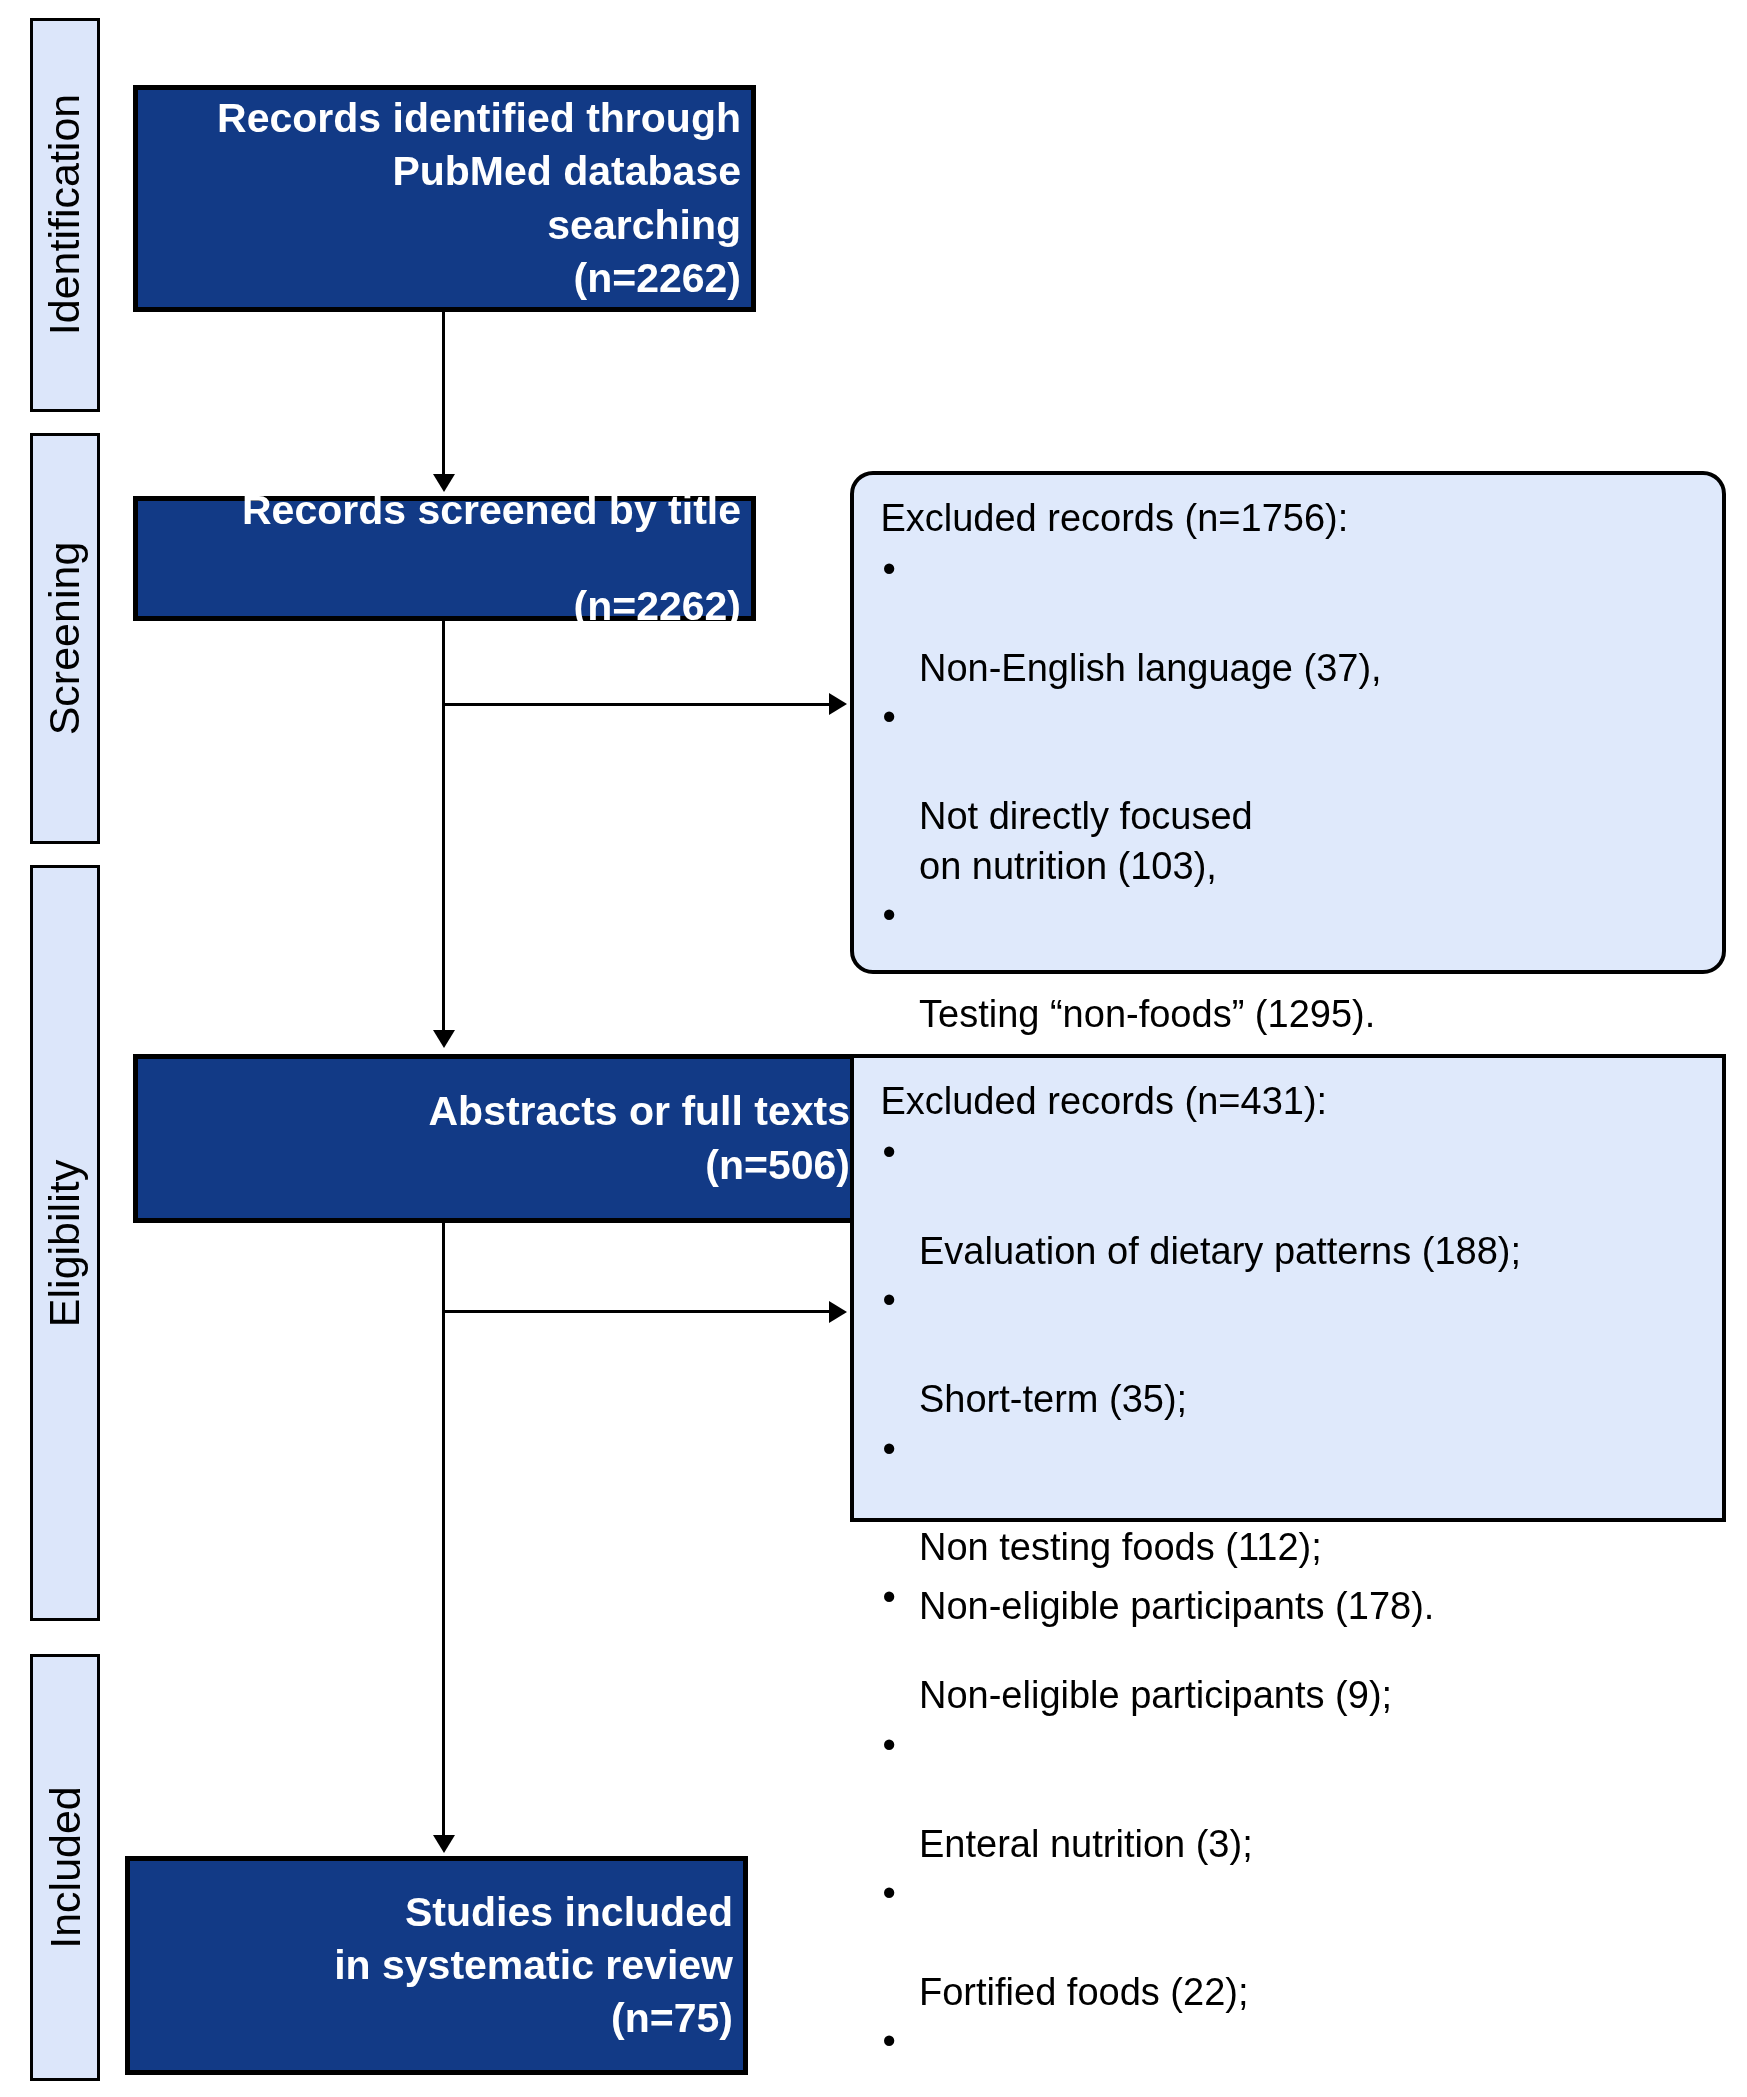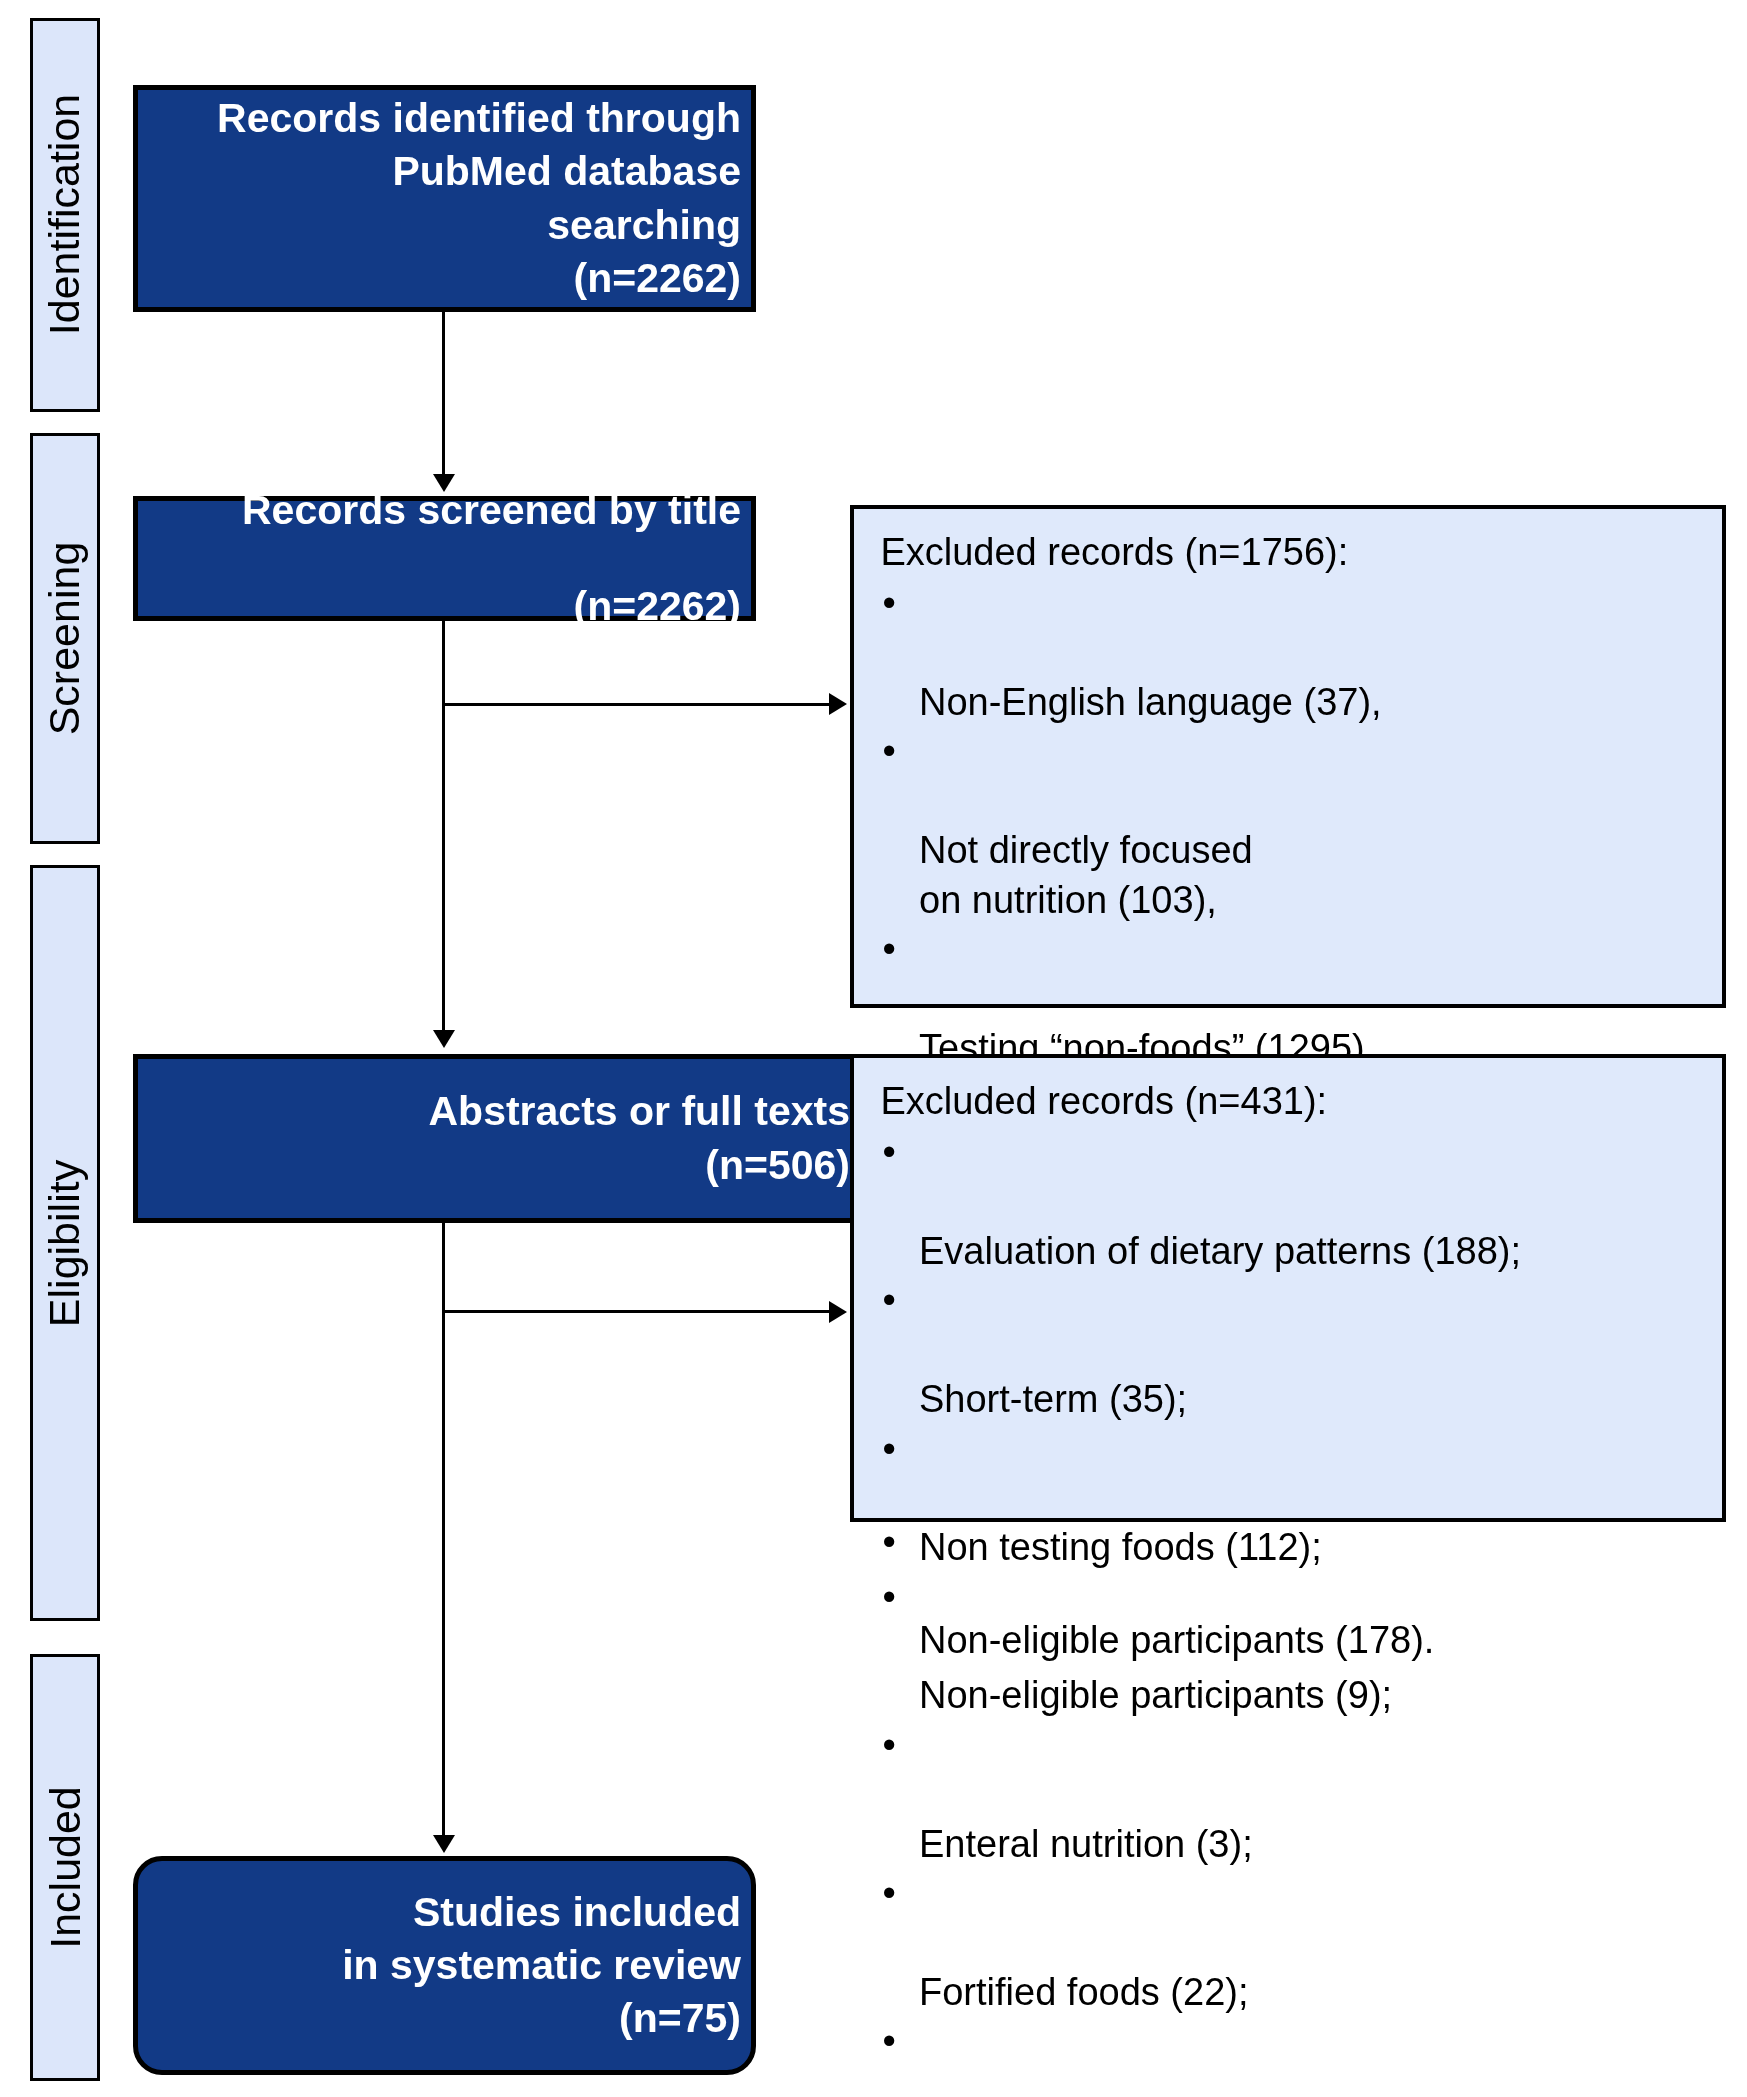--- a/index.html
+++ b/index.html
@@ -172,27 +172,27 @@
   <div class="flow-box" style="left:133px; top:496px; width:623px; height:125px;gap:43px;">
     <div class="flow-box-line">Records screened by title</div>
     <div class="flow-box-line">(n=2262)</div>
   </div>
 
   <div class="flow-box" style="left:133px; top:1054px; width:732px; height:169px;">
     <div class="flow-box-line">Abstracts or full texts</div>
     <div class="flow-box-line">(n=506)</div>
   </div>
 
-  <div class="flow-box" style="left:133px; top:1856px; width:623px; height:219px;border-radius:29px;">
+  <div class="flow-box" style="left:125px; top:1856px; width:623px; height:219px;">
     <div class="flow-box-line">Studies included</div>
     <div class="flow-box-line">in systematic review</div>
     <div class="flow-box-line">(n=75)</div>
   </div>
 
-  <div class="excl-box" style="left:850px; top:505px; width:876px; height:503px;">
+  <div class="excl-box" style="left:850px; top:471px; width:876px; height:503px;border-radius:23px;">
     <div class="excl-title">Excluded records (n=1756):</div>
     <ul class="excl-list">
       <li class="excl-item">
         <span class="excl-bullet">•</span>
         <span>Non-English language (37),</span>
       </li>
       <li class="excl-item">
         <span class="excl-bullet">•</span>
         <span>Not directly focused
 on nutrition (103),</span>

